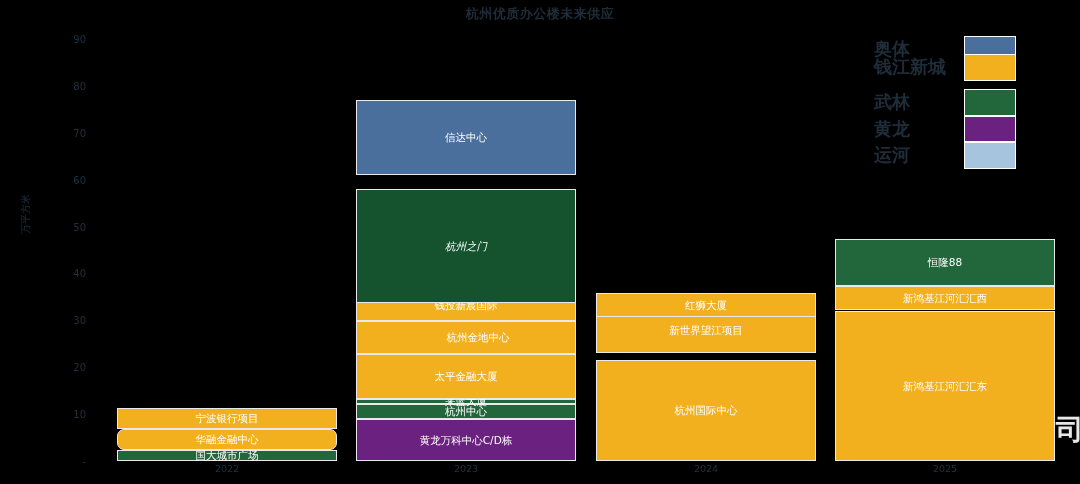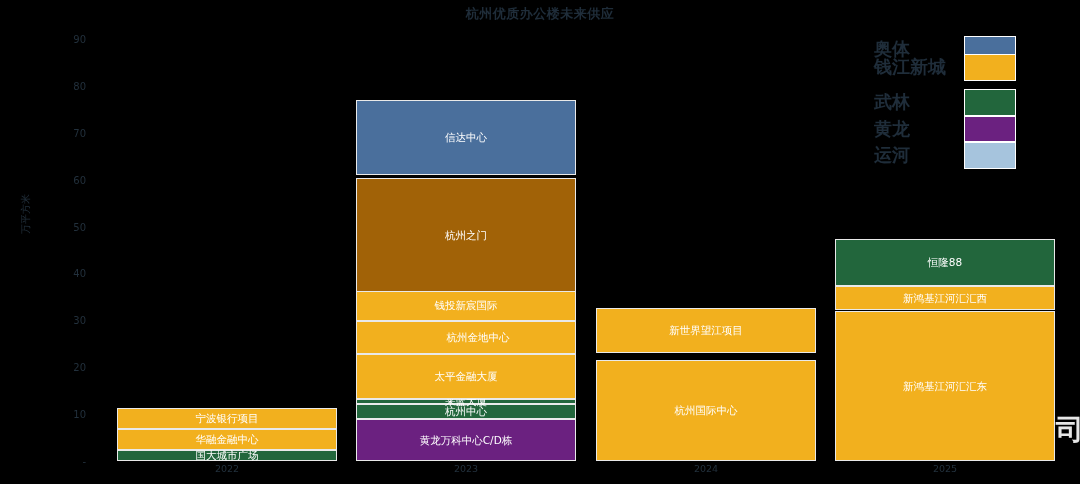--- a/index.html
+++ b/index.html
@@ -241,21 +241,21 @@
     <span class="b1"></span>
       <span class="b2"></span>
   </div>
   <div id="watermark-text">KCM凯氏睿司</div>
 </div>
 
 <div class="bar-group" style="left: 117px; top: 39px; height: 422px; width: 220px; position: absolute;">
     <div class="segment" style="background: rgb(34, 102, 60); height: 11.2533px; bottom: 0px; position: absolute;">
       <span class="segment-label">国大城市广场</span>
     </div>
-    <div class="segment" style="background: rgb(242, 176, 30); height: 21.1px; bottom: 11.2533px; position: absolute;">
+    <div class="segment" style="background: rgb(242, 176, 30); height: 21.1px; bottom: 11.2533px; position: absolute; border-radius: 7px;">
       <span class="segment-label">华融金融中心</span>
     </div>
     <div class="segment" style="background: rgb(242, 176, 30); height: 21.1px; bottom: 32.3533px; position: absolute;">
       <span class="segment-label">宁波银行项目</span>
     </div>
   </div>
 <div class="x-tick" style="left: 227px;">2022</div>
 <div class="bar-group" style="left: 356px; top: 39px; height: 422px; width: 220px; position: absolute;">
     <div class="segment" style="background: rgb(107, 33, 128); height: 42.2px; bottom: 0px; position: absolute;">
       <span class="segment-label">黄龙万科中心C/D栋</span>
@@ -268,35 +268,38 @@
     </div>
     <div class="segment" style="background: rgb(242, 176, 30); height: 44.5444px; bottom: 62.3622px; position: absolute;">
       <span class="segment-label">太平金融大厦</span>
     </div>
     <div class="segment" style="background: rgb(242, 176, 30); height: 32.8222px; bottom: 106.907px; position: absolute; padding-left: 24px;">
       <span class="segment-label">杭州金地中心</span>
     </div>
     <div class="segment" style="background: rgb(242, 176, 30); height: 32.8222px; bottom: 139.729px; position: absolute;">
       <span class="segment-label">钱投新宸国际</span>
     </div>
-    <div class="segment" style="background: #a16207; height: 113.94px; bottom: 169px; position: absolute;">
+    <div class="segment" style="background: #14532d; height: 113.94px; bottom: 158px; position: absolute; font-style: italic;">
       <span class="segment-label">杭州之门</span>
     </div>
     <div class="segment" style="background: rgb(74, 111, 156); height: 75px; bottom: 286.491px; position: absolute; margin-top: 12px;">
       <span class="segment-label">信达中心</span>
     </div>
   </div>
 <div class="x-tick" style="left: 466px;">2023</div>
 <div class="bar-group" style="left: 596px; top: 39px; height: 422px; width: 220px; position: absolute;">
     <div class="segment" style="background: rgb(242, 176, 30); height: 101px; bottom: 0px; position: absolute;">
       <span class="segment-label">杭州国际中心</span>
     </div>
     <div class="segment" style="background: rgb(242, 176, 30); height: 45px; bottom: 108.313px; position: absolute;">
       <span class="segment-label">新世界望江项目</span>
     </div>
+    <div class="segment" style="background: rgb(242, 176, 30); height: 23.4444px; bottom: 144.418px; position: absolute;">
+      <span class="segment-label">红狮大厦</span>
+    </div>
   </div>
 <div class="x-tick" style="left: 706px;">2024</div>
 <div class="bar-group" style="left: 835px; top: 39px; height: 422px; width: 220px; position: absolute;">
     <div class="segment" style="background: rgb(242, 176, 30); height: 150.513px; bottom: 0px; position: absolute;">
       <span class="segment-label">新鸿基江河汇汇东</span>
     </div>
     <div class="segment" style="background: rgb(242, 176, 30); height: 24.3822px; bottom: 151px; position: absolute; justify-content: center;">
       <span class="segment-label">新鸿基江河汇汇西</span>
     </div>
     <div class="segment" style="background: rgb(34, 102, 60); height: 46.8889px; bottom: 174.896px; position: absolute;">

